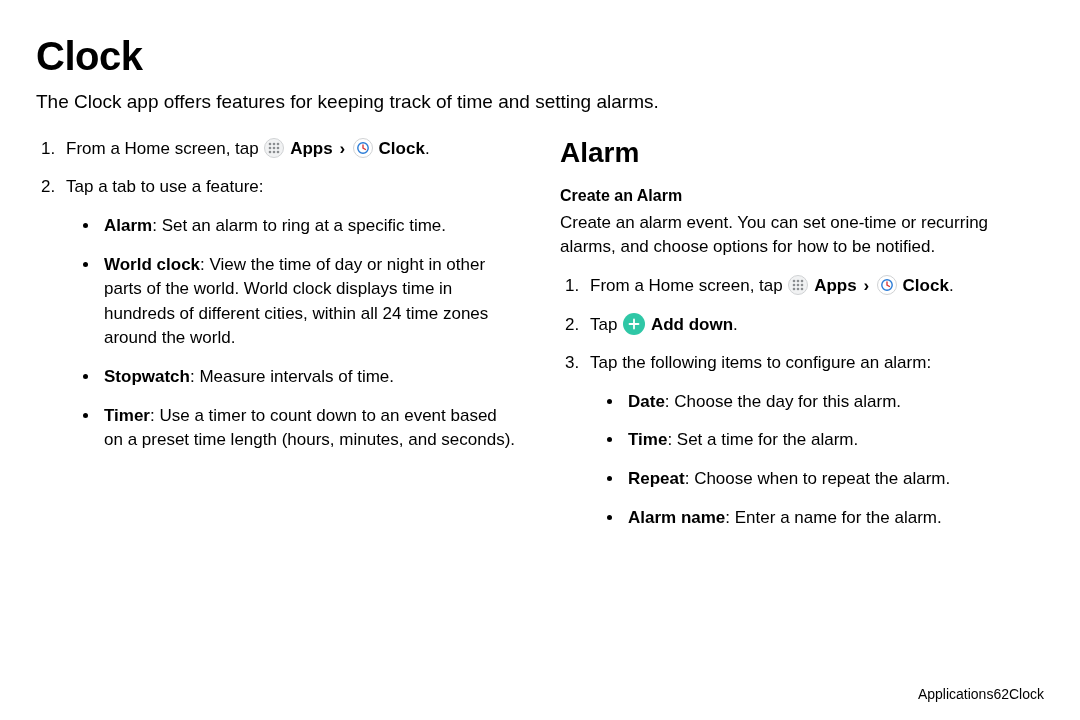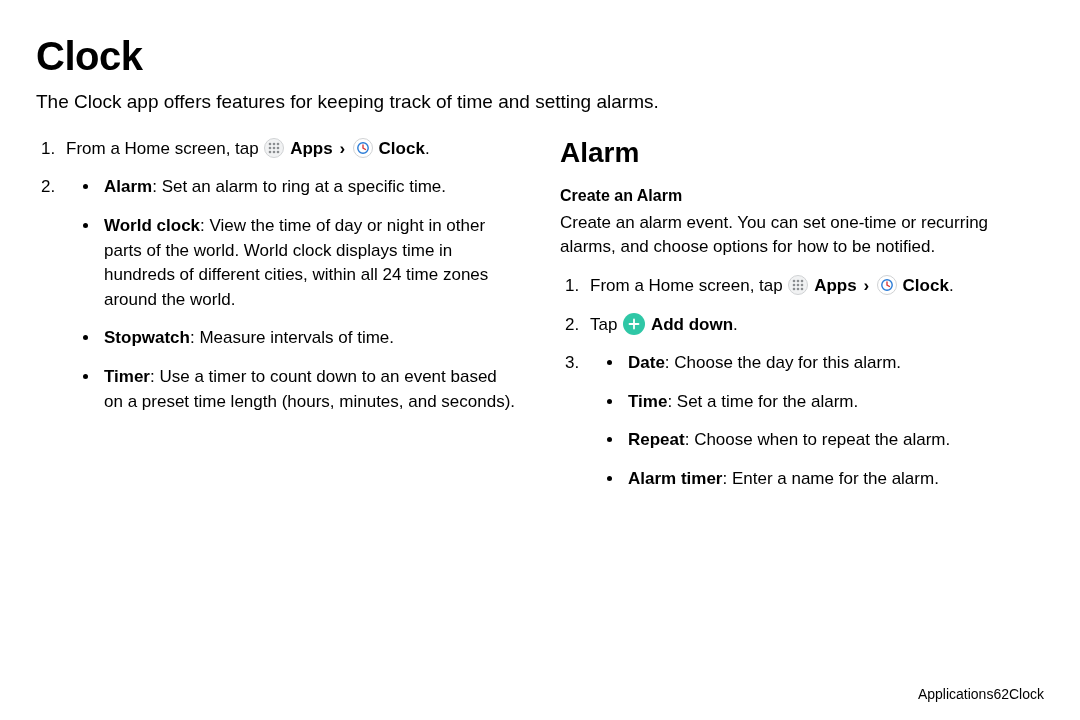--- a/index.html
+++ b/index.html
@@ -142,20 +142,21 @@
         <span class="chev">›</span>
         <span class="icon icon-clock">
           <svg viewBox="0 0 14 14">
               <circle cx="7" cy="7" r="5.2" fill="none" stroke="#2a7bd6" stroke-width="1.4"></circle>
               <path d="M7 4 L7 7 L9.5 8.5" fill="none" stroke="#d93c3c" stroke-width="1.4" stroke-linecap="round"></path>
             </svg>
         </span>
         <span class="bold">Clock</span><span>.</span>
       </li>
       <li>
+        <span>Tap a tab to use a feature:</span>
         <ul>
           <li><span class="bold">Alarm</span><span>: Set an alarm to ring at a specific time.</span></li>
           <li><span class="bold">World clock</span><span>: View the time of day or night in other parts of the world. World clock displays time in hundreds of different cities, within all 24 time zones around the world.</span></li>
           <li><span class="bold">Stopwatch</span><span>: Measure intervals of time.</span></li>
           <li><span class="bold">Timer</span><span>: Use a timer to count down to an event based on a preset time length (hours, minutes, and seconds).</span></li>
         </ul>
       </li>
     </ol>
   </div>
 
@@ -196,25 +197,26 @@
       <li>
         <span>Tap </span>
         <span class="icon icon-add">
           <svg viewBox="0 0 12 12">
               <path d="M6 1.5 L6 10.5 M1.5 6 L10.5 6" stroke="#fff" stroke-width="1.8" stroke-linecap="round"></path>
             </svg>
         </span>
         <span class="bold">Add down</span><span>.</span>
       </li>
       <li>
+        <span>Tap the following items to configure an alarm:</span>
         <ul>
           <li><span class="bold">Date</span><span>: Choose the day for this alarm.</span></li>
           <li><span class="bold">Time</span><span>: Set a time for the alarm.</span></li>
           <li><span class="bold">Repeat</span><span>: Choose when to repeat the alarm.</span></li>
-          <li><span class="bold">Alarm timer</span><span>: Enter a name for the alarm.</span></li>
+          <li><span class="bold">Alarm name</span><span>: Enter a name for the alarm.</span></li>
         </ul>
       </li>
     </ol>
   </div>
 
 </div>
 
 <div class="footer">
   <span>Applications</span>
   <span>62</span>

